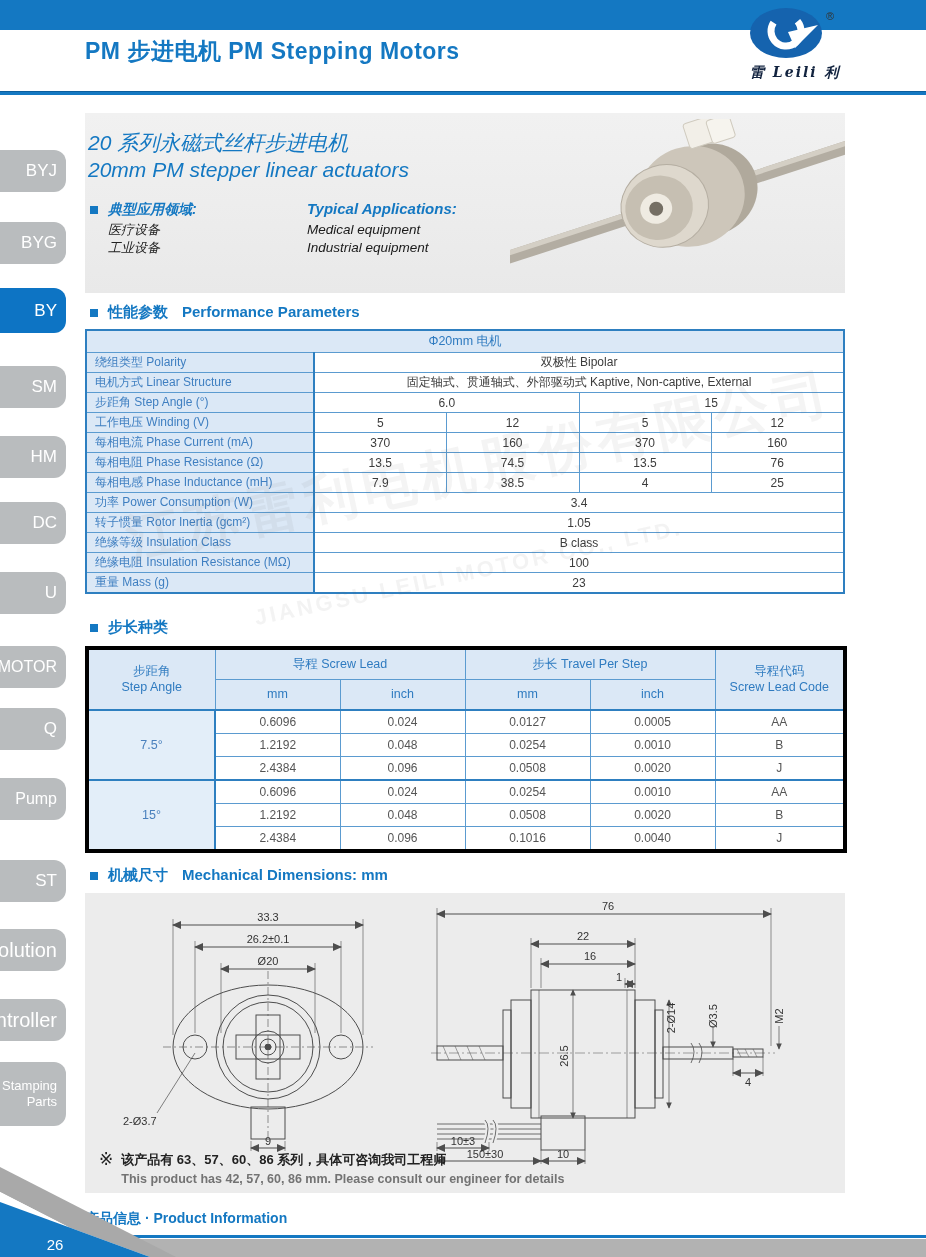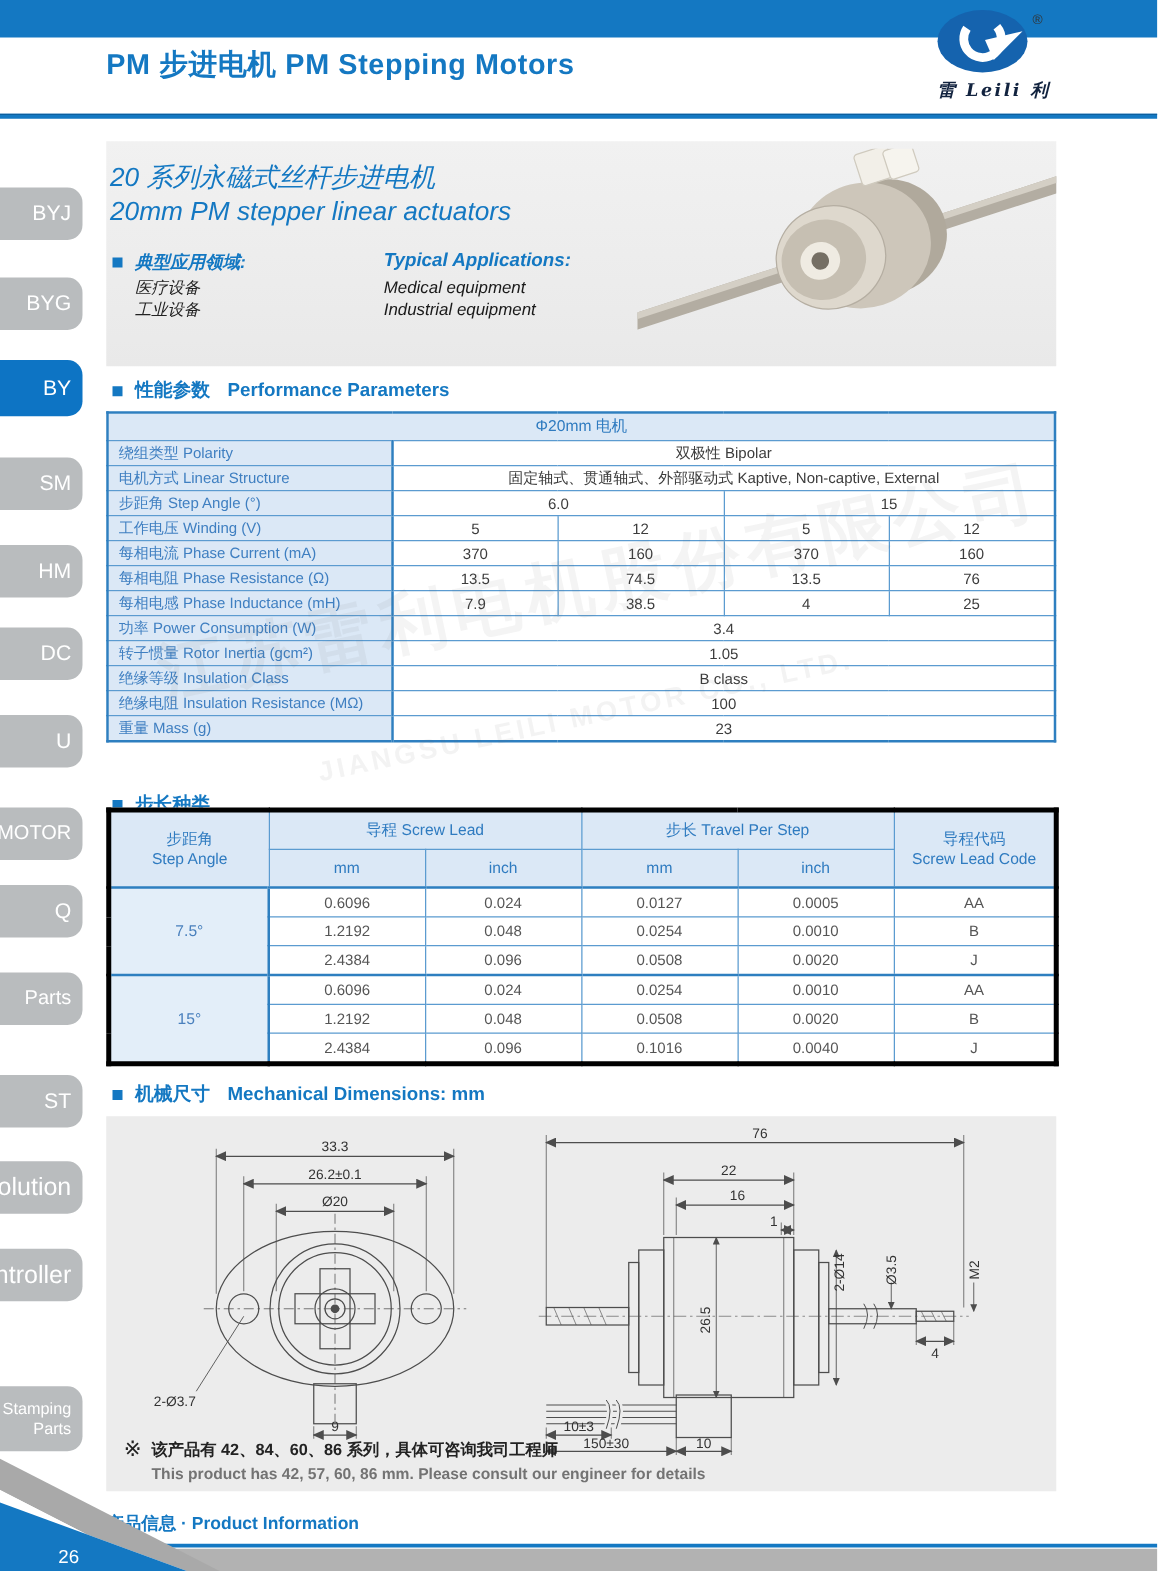--- a/index.html
+++ b/index.html
@@ -13,21 +13,21 @@
   .logo{position:absolute;left:748px;top:6px;width:120px;height:80px;}
   .logo .reg{position:absolute;left:78px;top:4px;font-size:11px;color:#333;}
   .logo-caption{position:absolute;left:2px;top:58px;width:110px;font-family:"DejaVu Serif","Liberation Serif",serif;font-style:italic;font-weight:700;font-size:14px;color:#12233f;letter-spacing:2px;}
 
   
   .tab{position:absolute;left:0;width:66px;height:42px;background:#b9bcbe;border-radius:0 12px 12px 0;
        display:flex;align-items:center;justify-content:flex-end;padding-right:9px;box-sizing:border-box;
        color:#fff;font-size:17px;}
   .tab.active{background:#0d74c4;height:45px;}
   .tab.small{font-size:20px;}
-  .tab.two-line{height:52px;font-size:13px;text-align:right;line-height:1.2;white-space:normal;margin-top:47px;}
+  .tab.two-line{height:64px;font-size:13px;text-align:right;line-height:1.2;white-space:normal;}
 
   
   .intro{position:absolute;left:85px;top:113px;width:760px;height:180px;background:linear-gradient(180deg,#f1f1f1,#e9e9e9);font-style:italic;}
   .intro-title{position:absolute;left:3px;top:16px;color:#1478c2;font-size:21px;font-weight:500;line-height:1.3;}
   .bullet{display:inline-block;width:8px;height:8px;background:#1478c2;margin-right:10px;vertical-align:middle;}
   .apps-bullet{position:absolute;left:5px;top:93px;width:8px;height:8px;background:#1478c2;}
   .apps-zh-h{position:absolute;left:23px;top:88px;font-size:14px;font-weight:600;color:#1478c2;}
   .apps-zh-items{position:absolute;left:23px;top:108px;font-size:13px;color:#222;line-height:18px;}
   .apps-en-h{position:absolute;left:222px;top:87px;font-size:15px;font-weight:600;color:#1478c2;}
   .apps-en-items{position:absolute;left:222px;top:108px;font-size:13.5px;color:#1a1a1a;line-height:18px;}
@@ -102,21 +102,21 @@
 
   <div class="tab" style="top:150px">BYJ</div>
   <div class="tab" style="top:222px">BYG</div>
   <div class="tab active" style="top:288px">BY</div>
   <div class="tab" style="top:366px">SM</div>
   <div class="tab" style="top:436px">HM</div>
   <div class="tab" style="top:502px">DC</div>
   <div class="tab" style="top:572px">U</div>
   <div class="tab" style="top:646px;font-size:16px">MOTOR</div>
   <div class="tab" style="top:708px">Q</div>
-  <div class="tab" style="top:778px;font-size:16px">Parts</div>
+  <div class="tab" style="top:778px;font-size:16px">Pump</div>
   <div class="tab" style="top:860px">ST</div>
   <div class="tab small" style="top:929px">Solution</div>
   <div class="tab small" style="top:999px">Controller</div>
   <div class="tab two-line" style="top:1062px">Stamping Parts</div>
 
   <div class="intro">
     <div class="intro-title">
       <div>20 系列永磁式丝杆步进电机</div>
       <div>20mm PM stepper linear actuators</div>
     </div>
@@ -220,21 +220,21 @@
           <td class="lbl">绝缘电阻 Insulation Resistance (MΩ)</td>
           <td colspan="4">100</td>
         </tr>
       <tr>
           <td class="lbl">重量 Mass (g)</td>
           <td colspan="4">23</td>
         </tr>
     </tbody>
   </table>
 
-  <div class="sec-head" style="top:634px">
+  <div class="sec-head" style="top:618px">
     <span class="bullet"></span><span>步长种类</span>
   </div>
 
   <svg class="wm wm-logo" viewBox="0 0 90 54">
     <circle cx="38" cy="25" r="15" fill="none" stroke="#1563ae" stroke-width="7" stroke-dasharray="66 40" transform="rotate(-40 38 25)"></circle>
     <polygon points="40,26 70,19 47,42" fill="#1563ae"></polygon>
   </svg>
 
   <table class="steps-table">
     <colgroup>
@@ -415,21 +415,21 @@
       <line x1="162" y1="252" x2="162" y2="266" stroke-width="0.6"></line>
       <line x1="14" y1="263" x2="118" y2="263" marker-start="url(#arr)" marker-end="url(#arr)"></line>
       <text x="62" y="260" fill="#333" stroke="none" text-anchor="middle">150±30</text>
       <line x1="118" y1="263" x2="162" y2="263" marker-start="url(#arr)" marker-end="url(#arr)"></line>
       <text x="140" y="260" fill="#333" stroke="none" text-anchor="middle">10</text>
     </svg>
 
     <div class="note">
       <div class="note-mark">※</div>
       <div>
-        <div class="note-zh">该产品有 42、84、60、86 系列，具体可咨询我司工程师</div>
+        <div class="note-zh">该产品有 63、57、60、86 系列，具体可咨询我司工程师</div>
         <div class="note-en">This product has 42, 57, 60, 86 mm. Please consult our engineer for details</div>
       </div>
     </div>
   </div>
 
   <div class="wm wm-zh">江苏雷利电机股份有限公司</div>
   <div class="wm wm-en">JIANGSU LEILI MOTOR CO., LTD.</div>
 
   <div class="footer-label">产品信息 · Product Information</div>
   <div class="footer-rule"></div>

